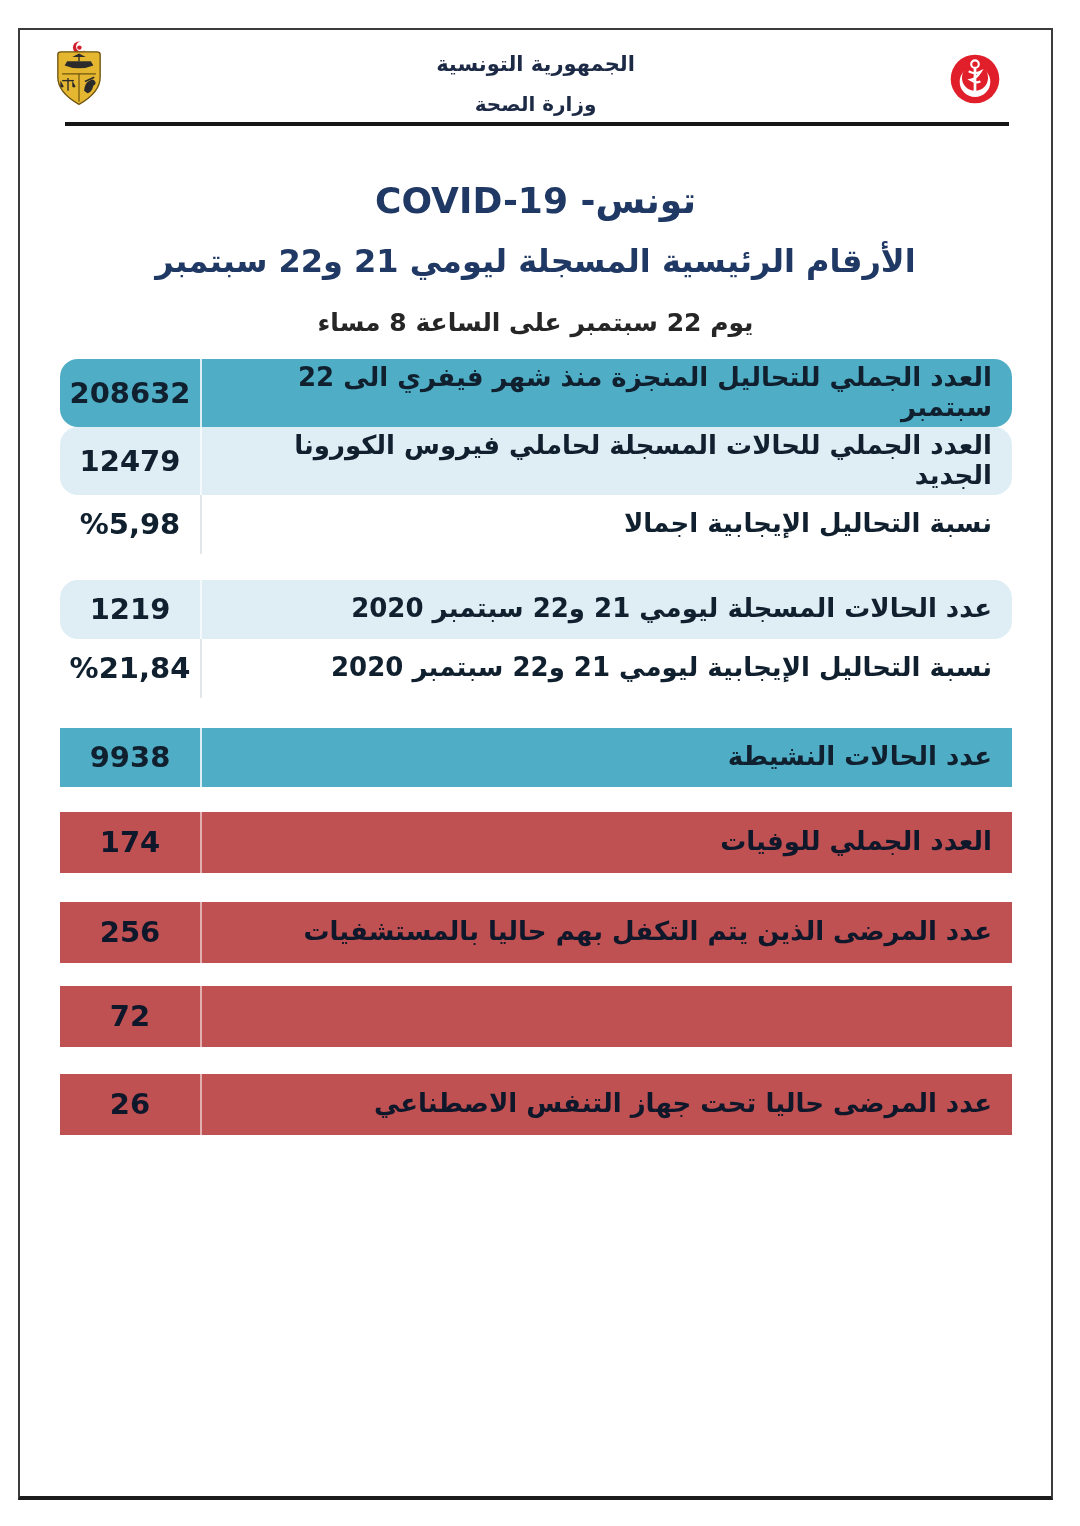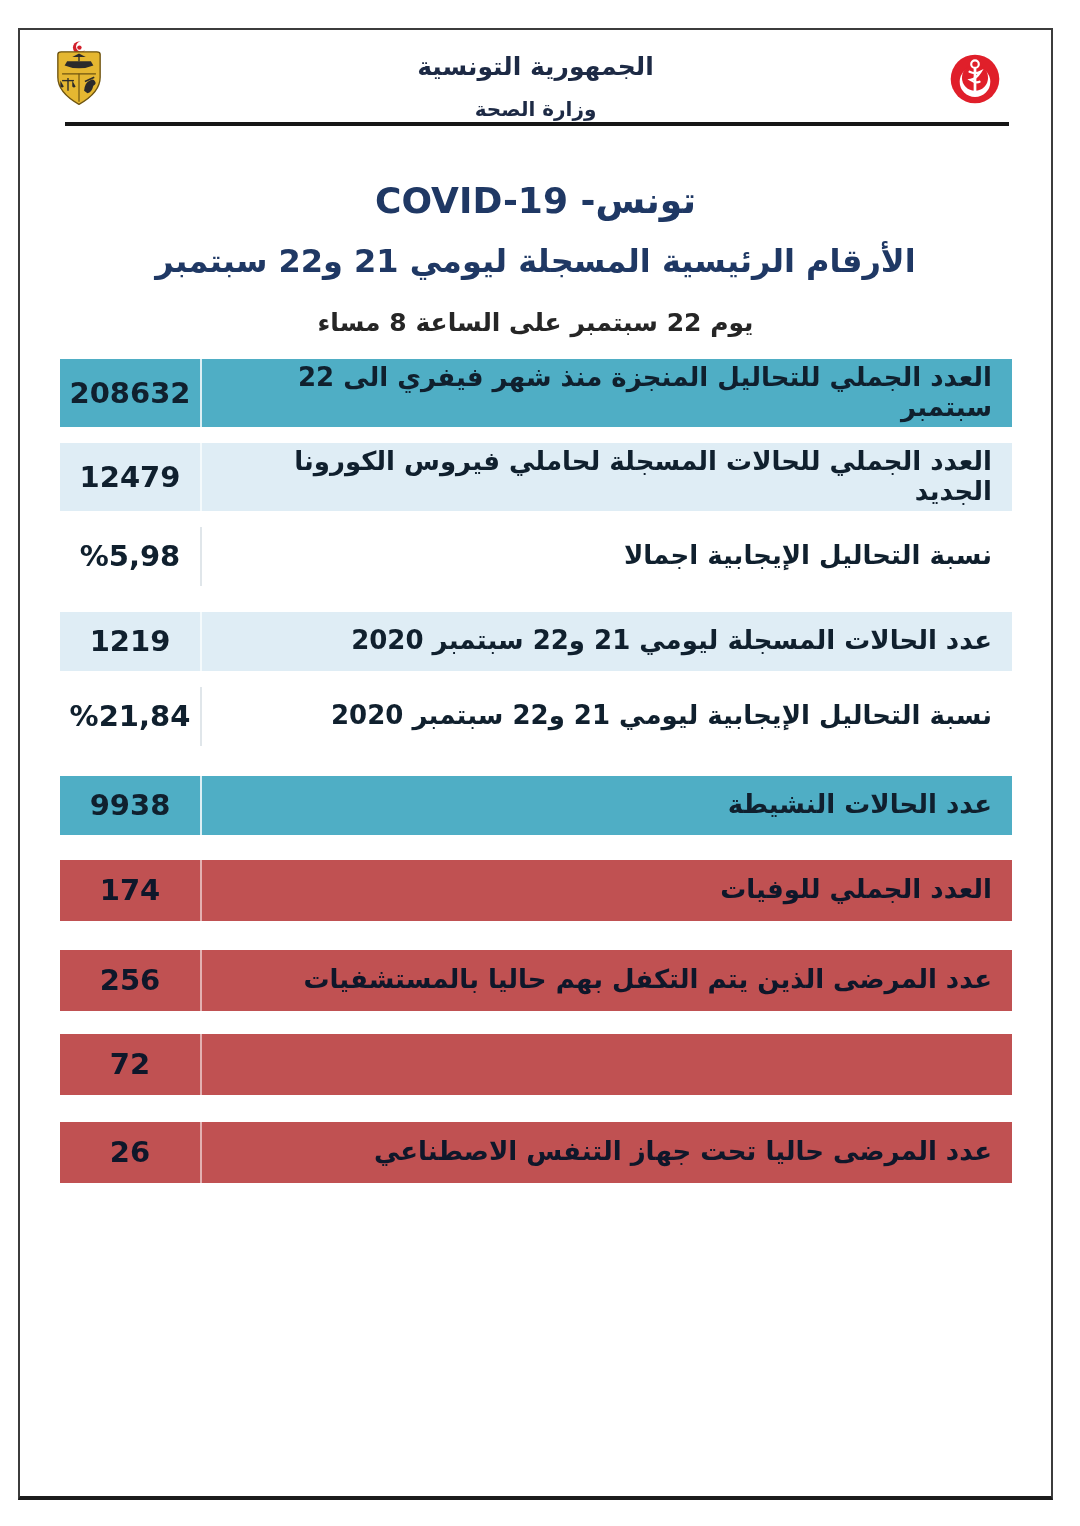--- a/index.html
+++ b/index.html
@@ -12,21 +12,21 @@
     border:2px solid #3c3c3c;border-bottom:4px solid #1c1c1c;box-sizing:border-box;
     background:#ffffff;
   }
   
   .emblem{position:absolute;left:32px;top:10px;width:54px;height:66px;}
   .moh-logo{position:absolute;right:49px;top:22px;width:54px;height:54px;}
   .header-center{
     position:absolute;left:0;right:0;top:22px;text-align:center;
     color:#1d2a45;font-weight:bold;
   }
-  .header-center .line1{font-size:25px;margin-bottom:16px;}
+  .header-center .line1{font-size:21px;margin-bottom:16px;}
   .header-center .line2{font-size:20px;}
   .header-rule{position:absolute;left:45px;top:92px;width:944px;height:4px;background:#161616;}
   
   .title{
     position:absolute;left:0;right:0;top:150px;text-align:center;
     color:#1F3864;font-weight:bold;font-size:36px;direction:rtl;
   }
   .subtitle{
     position:absolute;left:0;right:0;top:212px;text-align:center;
     color:#1F3864;font-weight:bold;font-size:32px;direction:rtl;
@@ -49,21 +49,21 @@
     font-weight:bold;font-size:26px;line-height:1.15;box-sizing:border-box;
   }
   .teal{background:#4FAEC5;color:#10202e;}
   .light{background:#DFEDF5;color:#10202e;}
   .plain{background:#ffffff;color:#10202e;}
   .plain .value{border-right-color:#e0e6ea;}
   .light .value{border-right-color:#f4fafc;}
   .red{background:#C05152;color:#0f172a;}
   .red .value{border-right-color:rgba(255,255,255,0.55);}
   .h61{min-height:61px;}
-  .mb4{margin-bottom:16px;}
+  .mb4{margin-bottom:0;border-radius:18px;}
   .mb23{margin-bottom:23px;}
   .mb25{margin-bottom:25px;}
   .mb26{margin-bottom:26px;}
   .mb27{margin-bottom:27px;}
   .mb29{margin-bottom:29px;}
   .mb30{margin-bottom:30px;}
 </style>
 </head>
 <body>
 

